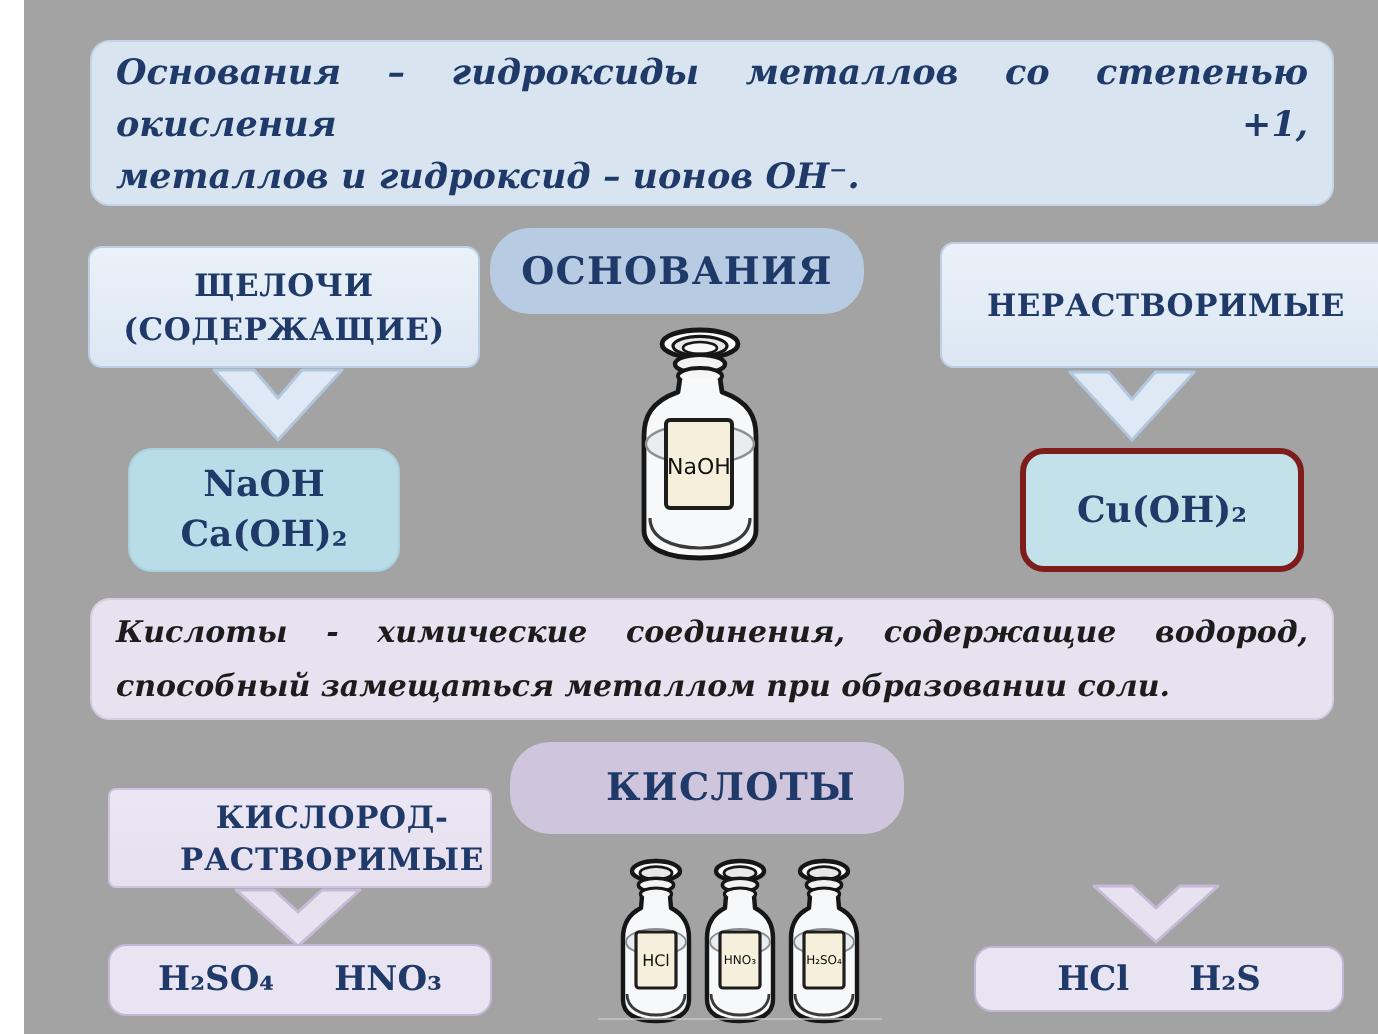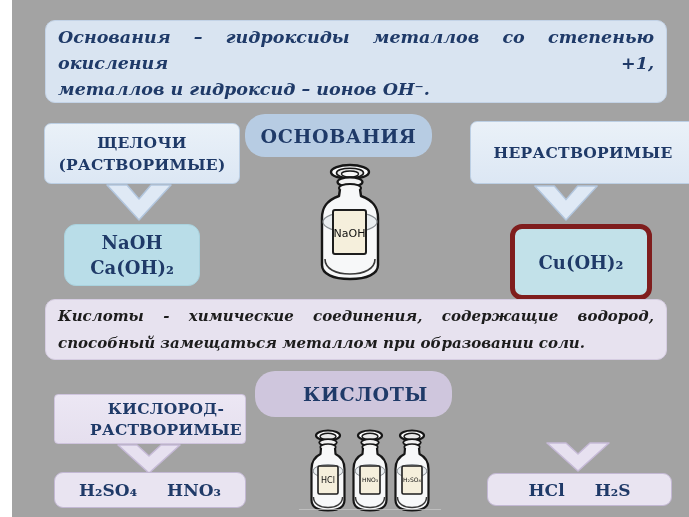--- a/index.html
+++ b/index.html
@@ -57,21 +57,21 @@
   #header-bases { left:233px; top:114px; width:187px; height:43px; background:#b7cce3; font-size:19px; }
   #header-acids { left:243px; top:371px; width:197px; height:46px; background:#cfc6dd; font-size:19px;padding-left:24px; }
 
   
   .example-box-blue {
     border-radius:12px; color:#1f3a68; font-weight:bold;
     display:flex; flex-direction:column; align-items:center; justify-content:center;
     font-size:18px; line-height:25px;
   }
   #box-naoh { left:52px;  top:224px; width:136px; height:62px; background:#b9dde8; border:1px solid #a9d2de; }
-  #box-cu   { left:498px; top:224px; width:142px; height:76px; background:#c2e1e9; border:5px solid #7f1d1d; }
+  #box-cu   { left:498px; top:224px; width:142px; height:62px; background:#c2e1e9; border:3px solid #7f1d1d; }
 
   .formula-box-lav {
     background:#e9e4f1; border:1.5px solid #c3b8d4; border-radius:9px;
     color:#1f3a68; font-weight:bold;
     display:flex; align-items:center; justify-content:center; gap:30px;
     font-size:17px;
   }
   #box-oxy-f  { left:42px;  top:472px; width:192px; height:36px; }
   #box-anox-f { left:475px; top:473px; width:185px; height:33px; }
 
@@ -118,21 +118,21 @@
 
 <div class="slide">
 
   <div class="abs def-box" id="def-bases">
     <div class="def-line">Основания – гидроксиды металлов со степенью окисления +1,</div>
     <div class="def-line def-line-last">металлов и гидроксид – ионов ОН⁻.</div>
   </div>
 
   <div class="abs side-box-blue" id="box-soluble">
     <span>ЩЕЛОЧИ</span>
-    <span>(РАСТВОРИМЫЕ)</span>
+    <span>(СОДЕРЖАЩИЕ)</span>
   </div>
   <svg class="arrow" style="left:94px; top:184px;" width="66" height="38" viewBox="0 0 66 38">
     <polygon points="1,1 33,36 65,1 45,1 33,15 21,1" fill="#dfe9f5" stroke="#b2c6de" stroke-width="1.5" stroke-linejoin="round"></polygon>
   </svg>
   <div class="abs example-box-blue" id="box-naoh">
     <span>NaOH</span>
     <span>Ca(OH)₂</span>
   </div>
 
   <div class="abs header-box" id="header-bases">

